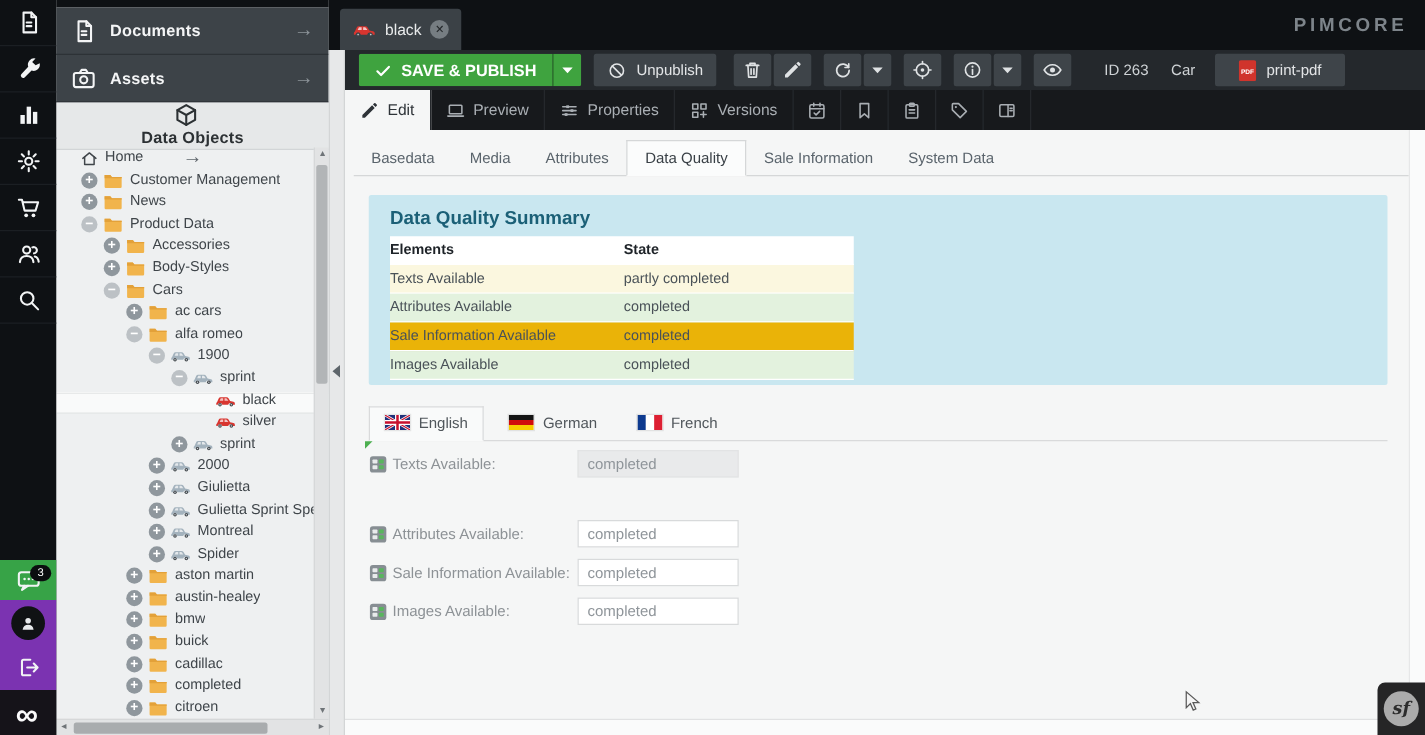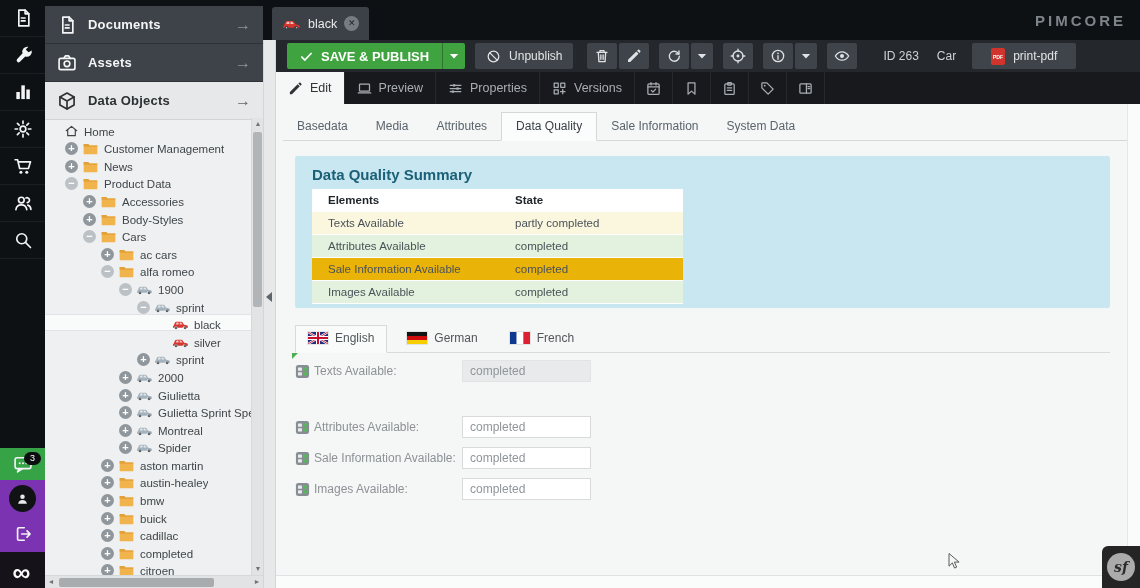--- a/index.html
+++ b/index.html
@@ -21,27 +21,27 @@
   .rail-badge{position:absolute;top:4px;right:4px;background:#0b0d0f;color:#fff;font-size:9px;line-height:13px;min-width:13px;border-radius:8px;text-align:center;padding:0 2px;}
   .avatar-circle{width:27px;height:27px;border-radius:50%;background:#101214;display:flex;align-items:center;justify-content:center;color:#e8eaec;}
   .avatar-circle .ico{width:15px;height:15px;}
   .inf{font-size:25px;font-weight:bold;color:#fbfbfc;line-height:1;}
 
   
   #accordion{position:absolute;left:45px;top:0;width:218px;height:588px;background:#eef0f1;z-index:20;}
   .acc-top{height:6px;background:#0e1114;}
   .acc-item{height:37px;background:#3d4348;border-bottom:1px solid #2d3236;display:flex;align-items:center;padding:0 12px;color:#f4f5f6;cursor:pointer;}
   .acc-item .ico{width:20px;height:20px;margin-right:11px;}
-  .acc-item.active{background:#e6e8e9;color:#2c3134;border-bottom:1px solid #d2d5d7;}
+  .acc-item.active{background:#e6e8e9;color:#2c3134;border-bottom:1px solid #d2d5d7;flex-direction:column;}
   .acc-label{font-weight:bold;font-size:13px;flex:1;letter-spacing:.2px;}
   .acc-arrow{font-size:16px;color:#8e959b;}
   .acc-item.active .acc-arrow{color:#60676d;}
 
   #tree{position:absolute;left:0;top:116px;width:218px;height:459px;overflow:hidden;padding-top:4px;box-sizing:border-box;}
-  .tree-row{height:17.6px;display:flex;align-items:flex-end;font-size:11.5px;color:#3f454a;white-space:nowrap;cursor:pointer;}
+  .tree-row{height:17.6px;display:flex;align-items:flex-start;font-size:11.5px;color:#3f454a;white-space:nowrap;cursor:pointer;}
   .tree-row.selected{background:#f9fafa;box-shadow:inset 0 1px 0 #e1e3e4, inset 0 -1px 0 #e1e3e4;}
   .expander{width:13px;height:13px;border-radius:50%;color:#fff;font-size:11px;font-weight:bold;line-height:12px;text-align:center;margin-right:4px;flex:none;}
   .expander.plus{background:#8f979d;}
   .expander.minus{background:#bcc1c5;}
   .expander.none{background:transparent;}
   .tree-row .ico{width:17px;height:13px;margin-right:5px;}
   .tree-row .ico-house{width:15px;height:14px;color:#717density878;}
   .tree-label{overflow:hidden;}
 
   .vscroll{position:absolute;right:0;top:118px;width:12px;height:457px;background:#e2e3e4;border-left:1px solid #d6d8d9;box-sizing:border-box;}
@@ -93,21 +93,21 @@
 
   #content{flex:1;background:#f5f6f6;position:relative;overflow:hidden;}
   #subtabs{position:absolute;left:7px;right:12px;top:8px;height:28px;border-bottom:1px solid #d5d7d8;display:flex;align-items:flex-end;}
   .subtab{font-size:12px;color:#5a646c;padding:6px 14px 7px;cursor:pointer;}
   .subtab.active{background:#fbfcfc;border:1px solid #d5d7d8;border-bottom:1px solid #fbfcfc;margin-bottom:-1px;color:#39404 6;color:#394046;}
 
   #summary{position:absolute;left:19px;top:52px;width:815px;height:152px;background:#c9e7f0;border-radius:2px;}
   #summary-title{position:absolute;left:17px;top:10px;font-size:15px;font-weight:bold;color:#1b6077;}
   #summary-table{position:absolute;left:17px;top:33px;width:371px;font-size:11.5px;}
   .srow{display:flex;height:22px;align-items:center;border-bottom:1px solid #fff;}
-  .srow .c1{flex:0 0 187px;padding-left:16px;}
+  .srow .c1{flex:0 0 187px;padding-left:0;}
   .srow .c2{flex:1;}
   .srow.header{background:#fff;font-weight:bold;color:#1e2328;}
   .srow:not(.header){color:#4a5258;}
 
   #langs{position:absolute;left:19px;top:220px;width:815px;height:28px;border-bottom:1px solid #d9dadb;display:flex;align-items:flex-end;gap:8px;}
   .lang-tab{display:flex;align-items:center;gap:7px;font-size:12px;color:#50565b;padding:5px 12px 7px;cursor:pointer;}
   .lang-tab.active{background:#f9fafa;border:1px solid #d9dadb;border-bottom:1px solid #f9fafa;margin-bottom:-1px;}
   .flag{width:20px;height:12px;box-shadow:0 0 0 1px rgba(0,0,0,.08);}
 
   #fields{position:absolute;left:19px;top:248px;right:40px;height:200px;}

